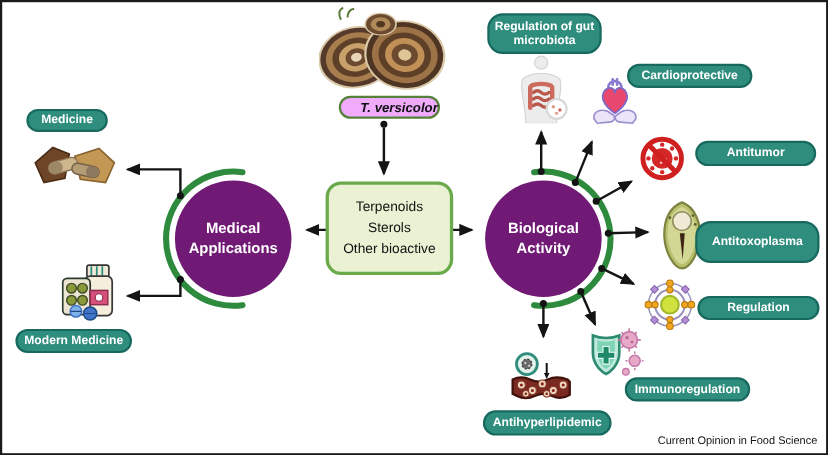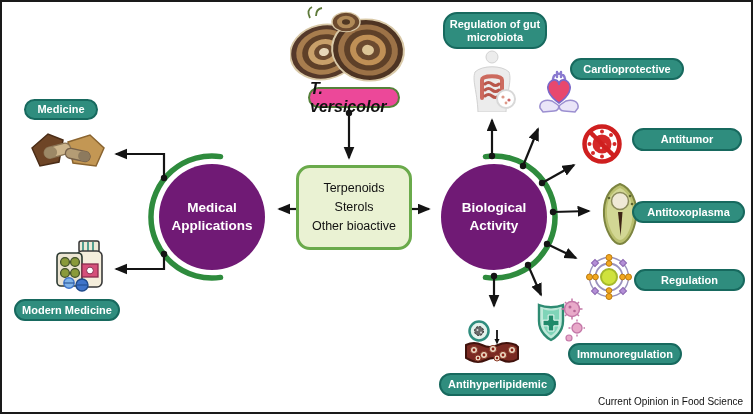--- a/index.html
+++ b/index.html
@@ -1,22 +1,22 @@
 <!DOCTYPE html>
 <html><head>
 <meta charset="utf-8">
 <style>
   html,body{margin:0;padding:0;background:#fff;font-family:"Liberation Sans",sans-serif;}
   #canvas{position:relative;width:753px;height:414px;background:#fff;border:2px solid #1a1a1a;box-sizing:border-box;overflow:hidden;}
   .pill{position:absolute;display:flex;align-items:center;justify-content:center;text-align:center;
         background:#2f8d7e;border:2px solid #17695e;border-radius:14px;color:#fff;
         font-weight:700;font-size:11px;line-height:1.12;box-sizing:border-box;padding:1px 4px;z-index:3;}
   .species-pill{position:absolute;display:flex;align-items:center;justify-content:flex-end;
-        background:#ec4899;border:2px solid #55813a;border-radius:12px;color:#111;
-        font-style:italic;font-weight:700;font-size:16px;box-sizing:border-box;z-index:3;}
+        background:#f0abfc;border:2px solid #55813a;border-radius:12px;color:#111;
+        font-style:italic;font-weight:700;font-size:12px;box-sizing:border-box;z-index:3;}
   .compound-box{position:absolute;display:flex;flex-direction:column;justify-content:center;text-align:center;
         background:#eaf2d3;border:3px solid #6aaa4b;border-radius:14px;color:#111;
         font-weight:400;font-size:12.5px;line-height:1.5;box-sizing:border-box;z-index:3;}
   .hub{position:absolute;width:106px;height:106px;border-radius:50%;background:#701a75;color:#fff;
         display:flex;align-items:center;justify-content:center;text-align:center;
         font-weight:700;font-size:13.5px;line-height:1.3;padding:0 12px;box-sizing:border-box;z-index:1;}
   .icon{position:absolute;z-index:2;}
   #connector-layer{position:absolute;left:0;top:0;width:753px;height:414px;z-index:2;pointer-events:none;}
   #caption{position:absolute;right:8px;bottom:5px;font-size:10px;color:#111;z-index:3;}
 </style>
@@ -180,21 +180,21 @@
         <circle cx="12" cy="30" r="2"></circle>
         <circle cx="30" cy="30" r="2"></circle>
     </g>
     <circle cx="18" cy="18" r="1.6" fill="#f5bdbd"></circle>
       <circle cx="24" cy="22" r="1.4" fill="#f5bdbd"></circle>
       <circle cx="20" cy="25" r="1.2" fill="#f5bdbd"></circle>
     <circle cx="21" cy="21" r="17.5" fill="none" stroke="#cf1f1f" stroke-width="4.5"></circle>
     <line x1="9.5" y1="9.5" x2="32.5" y2="32.5" stroke="#cf1f1f" stroke-width="4.5" stroke-linecap="round"></line>
   </svg>
 
-  <div class="pill" style="left:630px;top:199px;width:113px;height:22px;">
+  <div class="pill" style="left:630px;top:199px;width:113px;height:38px;">
     <span>Antitoxoplasma</span>
   </div>
   <svg class="icon" style="left:595px;top:180px;" width="46" height="64" viewBox="0 0 46 64">
     <path d="M23,2 C34,6 41,20 39,36 C37,50 30,62 23,62 C16,62 8,48 7,34 C6,18 12,6 23,2 Z" fill="#b9bf6e" stroke="#7c8440" stroke-width="2"></path>
     <path d="M23,6 C32,10 37,22 35.5,35 C34,48 28,58 23,58 C18,58 11,46 10,33 C9,19 14,10 23,6 Z" fill="#d2d794"></path>
     <circle cx="23" cy="19" r="8.5" fill="#efe9d6" stroke="#8a8a5a" stroke-width="1.5"></circle>
     <path d="M21,30 L25.5,30 L23.6,54 Z" fill="#3d2415"></path>
     <circle cx="33" cy="14" r="1.3" fill="#5c6430"></circle>
       <circle cx="35" cy="22" r="1.3" fill="#5c6430"></circle>
       <circle cx="12" cy="16" r="1.3" fill="#5c6430"></circle>

